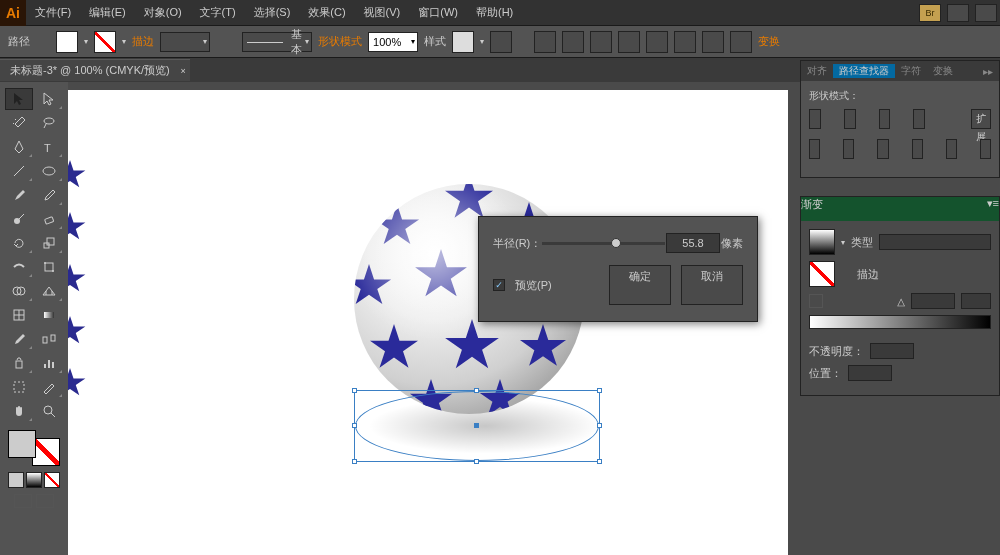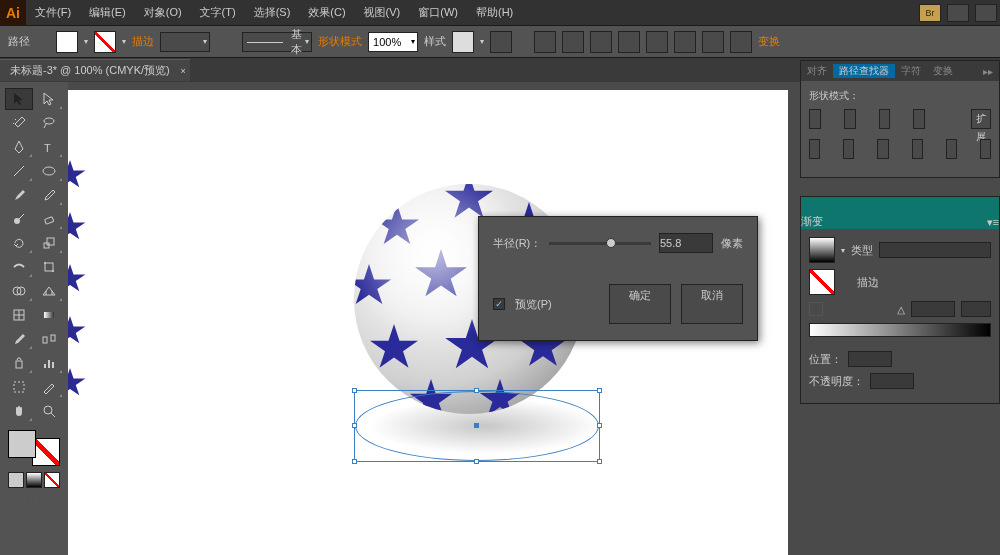--- a/index.html
+++ b/index.html
@@ -46,39 +46,39 @@
 .ball{position:absolute;left:286px;top:94px;width:230px;height:230px;border-radius:50%;background:radial-gradient(circle at 35% 30%,#fff 0%,#eee 30%,#d0d0d0 60%,#999 85%,#666 100%);overflow:hidden}
 .ball::after{content:"";position:absolute;inset:0;border-radius:50%;background:radial-gradient(circle at 35% 30%,rgba(255,255,255,.7),transparent 40%)}
 .bstar{position:absolute;background:#2a2a9a;clip-path:polygon(50% 0,61% 35%,98% 35%,68% 57%,79% 91%,50% 70%,21% 91%,32% 57%,2% 35%,39% 35%)}
 .shadow{position:absolute;left:300px;top:308px;width:234px;height:56px;border-radius:50%;background:radial-gradient(ellipse,rgba(0,0,0,.22),rgba(0,0,0,0) 70%)}
 .selbox{position:absolute;left:286px;top:300px;width:246px;height:72px;border:1px solid #3a7fc4}
 .selbox .el{position:absolute;inset:0;border:1px solid #3a7fc4;border-radius:50%}
 .selbox .h{position:absolute;width:5px;height:5px;background:#fff;border:1px solid #3a7fc4}
 .dialog{position:absolute;left:410px;top:134px;width:280px;background:#535353;border:1px solid #222;box-shadow:2px 2px 8px rgba(0,0,0,.5)}
 .dialog .ti{height:24px;background:#4a4a4a;padding:4px 8px;border-bottom:1px solid #333}
 .dialog .body{padding:16px 14px}
-.dialog .row{display:flex;align-items:center;gap:8px;margin-bottom:31px}
+.dialog .row{display:flex;align-items:center;gap:1px;margin-bottom:12px}
 .dialog .slider{flex:1;height:3px;background:#3a3a3a;position:relative}
 .dialog .slider .kn{position:absolute;left:56%;top:-4px;width:10px;height:10px;background:#ccc;border-radius:50%;border:1px solid #333}
-.dialog input[type=text]{width:54px;height:20px;background:#3a3a3a;border:1px solid #222;color:#ccc;}
+.dialog input[type=text]{width:54px;height:20px;background:#3a3a3a;border:1px solid #222;color:#ccc;text-align:center}
 .dialog .btns{display:flex;align-items:center;gap:10px}
 .dialog .cb{width:12px;height:12px;background:#3a3a3a;border:1px solid #222;display:flex;align-items:center;justify-content:center;font-size:9px;color:#8cf}
 .dialog .btn{width:62px;height:40px;background:#4a4a4a;border:1px solid #222;text-align:center;line-height:20px;cursor:pointer}
 .panels{position:absolute;right:0;top:60px;width:200px}
 .panel{background:#535353;border:1px solid #222;margin-bottom:4px}
 .panel .tabs{display:flex;background:#3a3a3a;height:20px;align-items:center}
 .panel .ptab{padding:0 6px;font-size:10px;color:#888}
 .panel .ptab.a{background:#0369a1;color:#ccc}
 .panel .pbody{padding:8px}
 .panel .sec{font-size:10px;margin-bottom:6px}
 .panel .btns4{display:flex;gap:23px;margin-bottom:10px}
 .panel .pb{width:22px;height:20px;background:#4a4a4a;border:1px solid #222}
 .panel .exp{width:38px;height:20px;background:#4a4a4a;border:1px solid #222;font-size:10px;text-align:center;line-height:18px}
 .panel2{background:#4a4a4a;border:1px solid #222}
-.panel2 .tabs{background:#0f766e;height:32px;display:flex;align-items:flex-end}
+.panel2 .tabs{background:#14532d;height:24px;display:flex;align-items:flex-start}
 .panel2 .pbody{padding:8px}
 .panel2 .r{display:flex;align-items:center;gap:6px;margin-bottom:6px;font-size:10px}
 .panel2 .gsw{width:26px;height:26px;background:linear-gradient(#fff,#000);border:1px solid #222}
 .panel2 .dd2{flex:1;height:16px;background:#3a3a3a;border:1px solid #222}
 .panel2 .gbar{height:14px;background:linear-gradient(90deg,#fff,#000);border:1px solid #222;margin:4px 0}
 .panel2 .fld{width:44px;height:16px;background:#3a3a3a;border:1px solid #222}
 </style>
 </head>
 <body>
 
@@ -452,22 +452,22 @@
       <div class="r">
         <div style="width:14px;height:14px;border:1px solid #555"></div>
         <div style="flex:1"></div>
         <span style="font-size:10px">△</span>
         <div class="fld"></div>
         <div class="fld" style="width:30px"></div>
       </div>
       <div class="gbar"></div>
       <div style="height:10px"></div>
       <div class="r">
+        <span>不透明度：</span>
+        <div class="fld"></div>
+      </div>
+      <div class="r">
         <span>位置：</span>
         <div class="fld"></div>
       </div>
-      <div class="r">
-        <span>不透明度：</span>
-        <div class="fld"></div>
-      </div>
     </div>
   </div>
 </div>
 
 </body></html>

